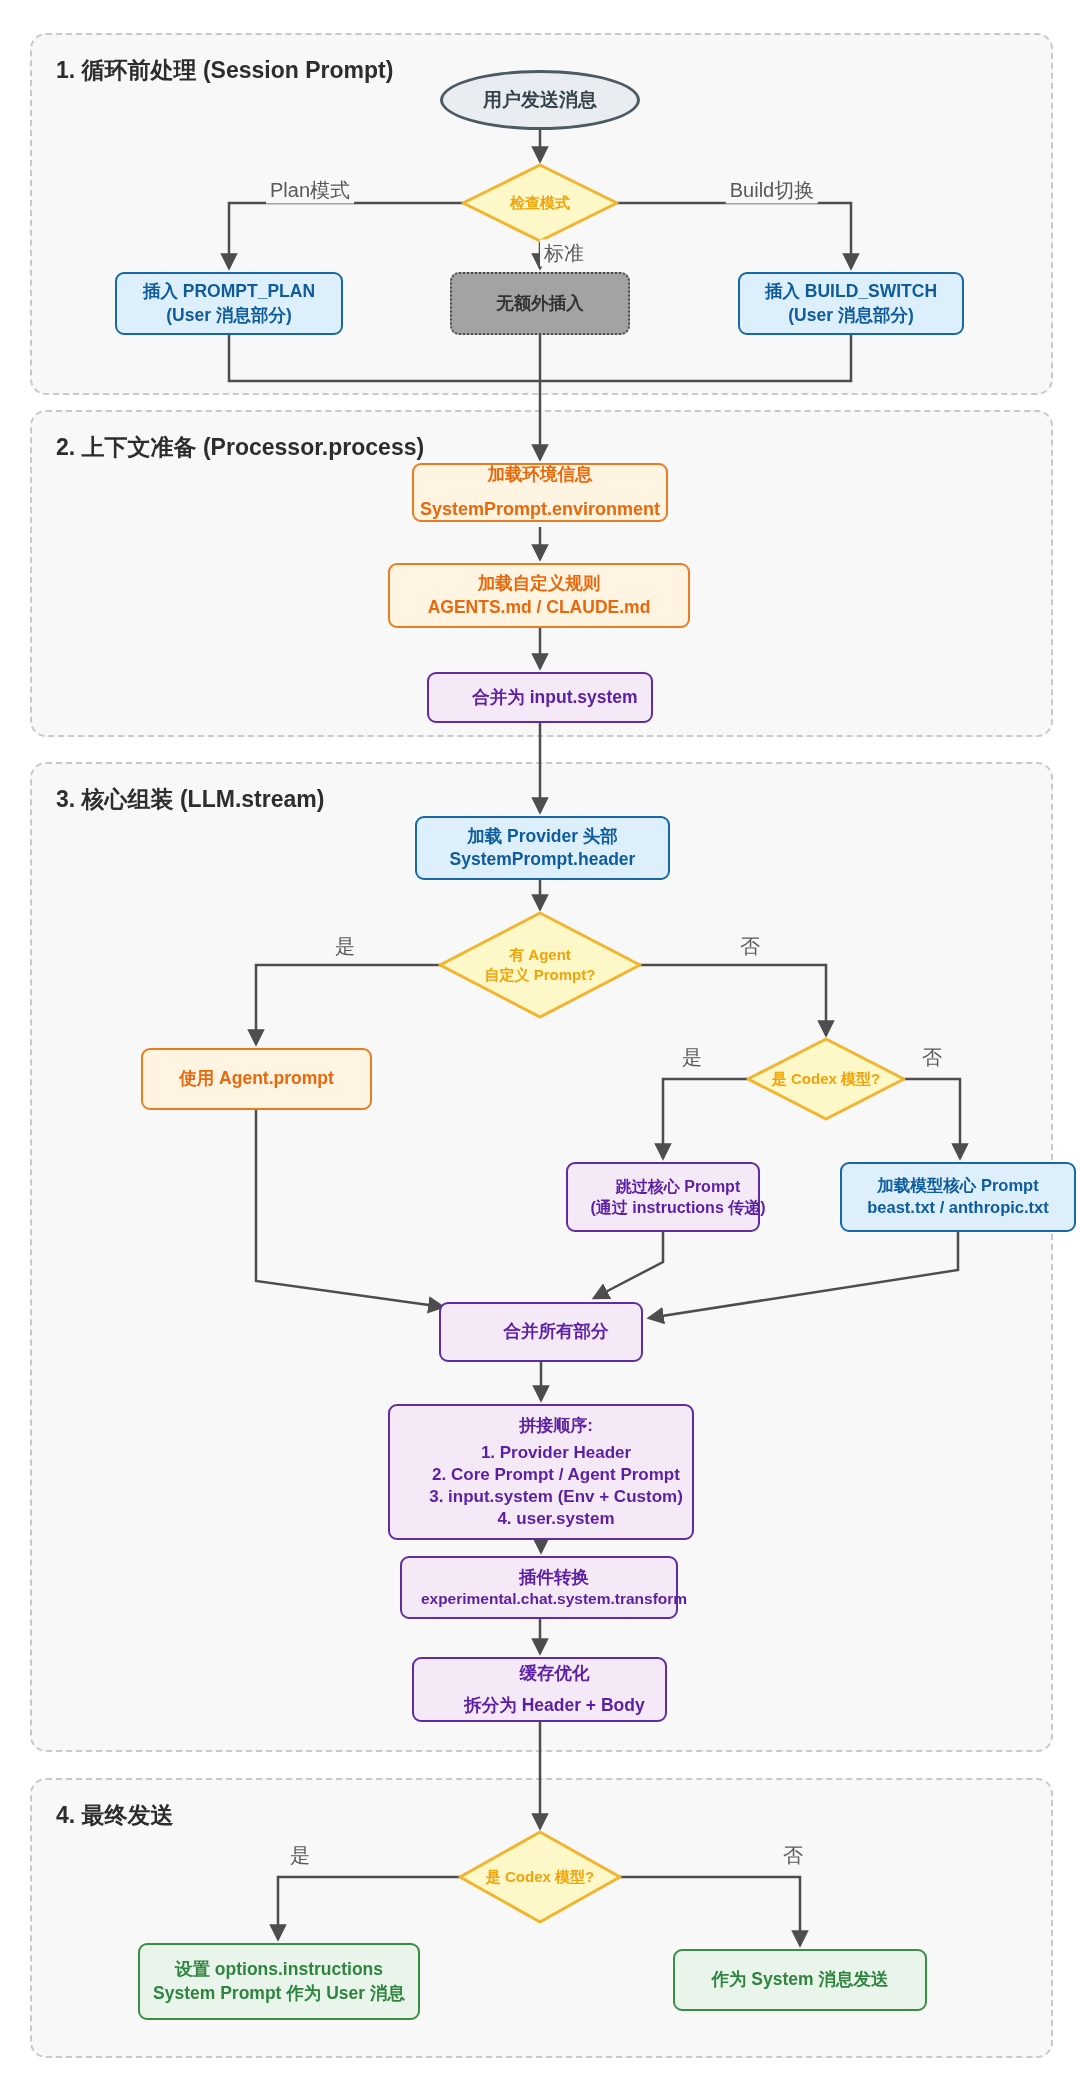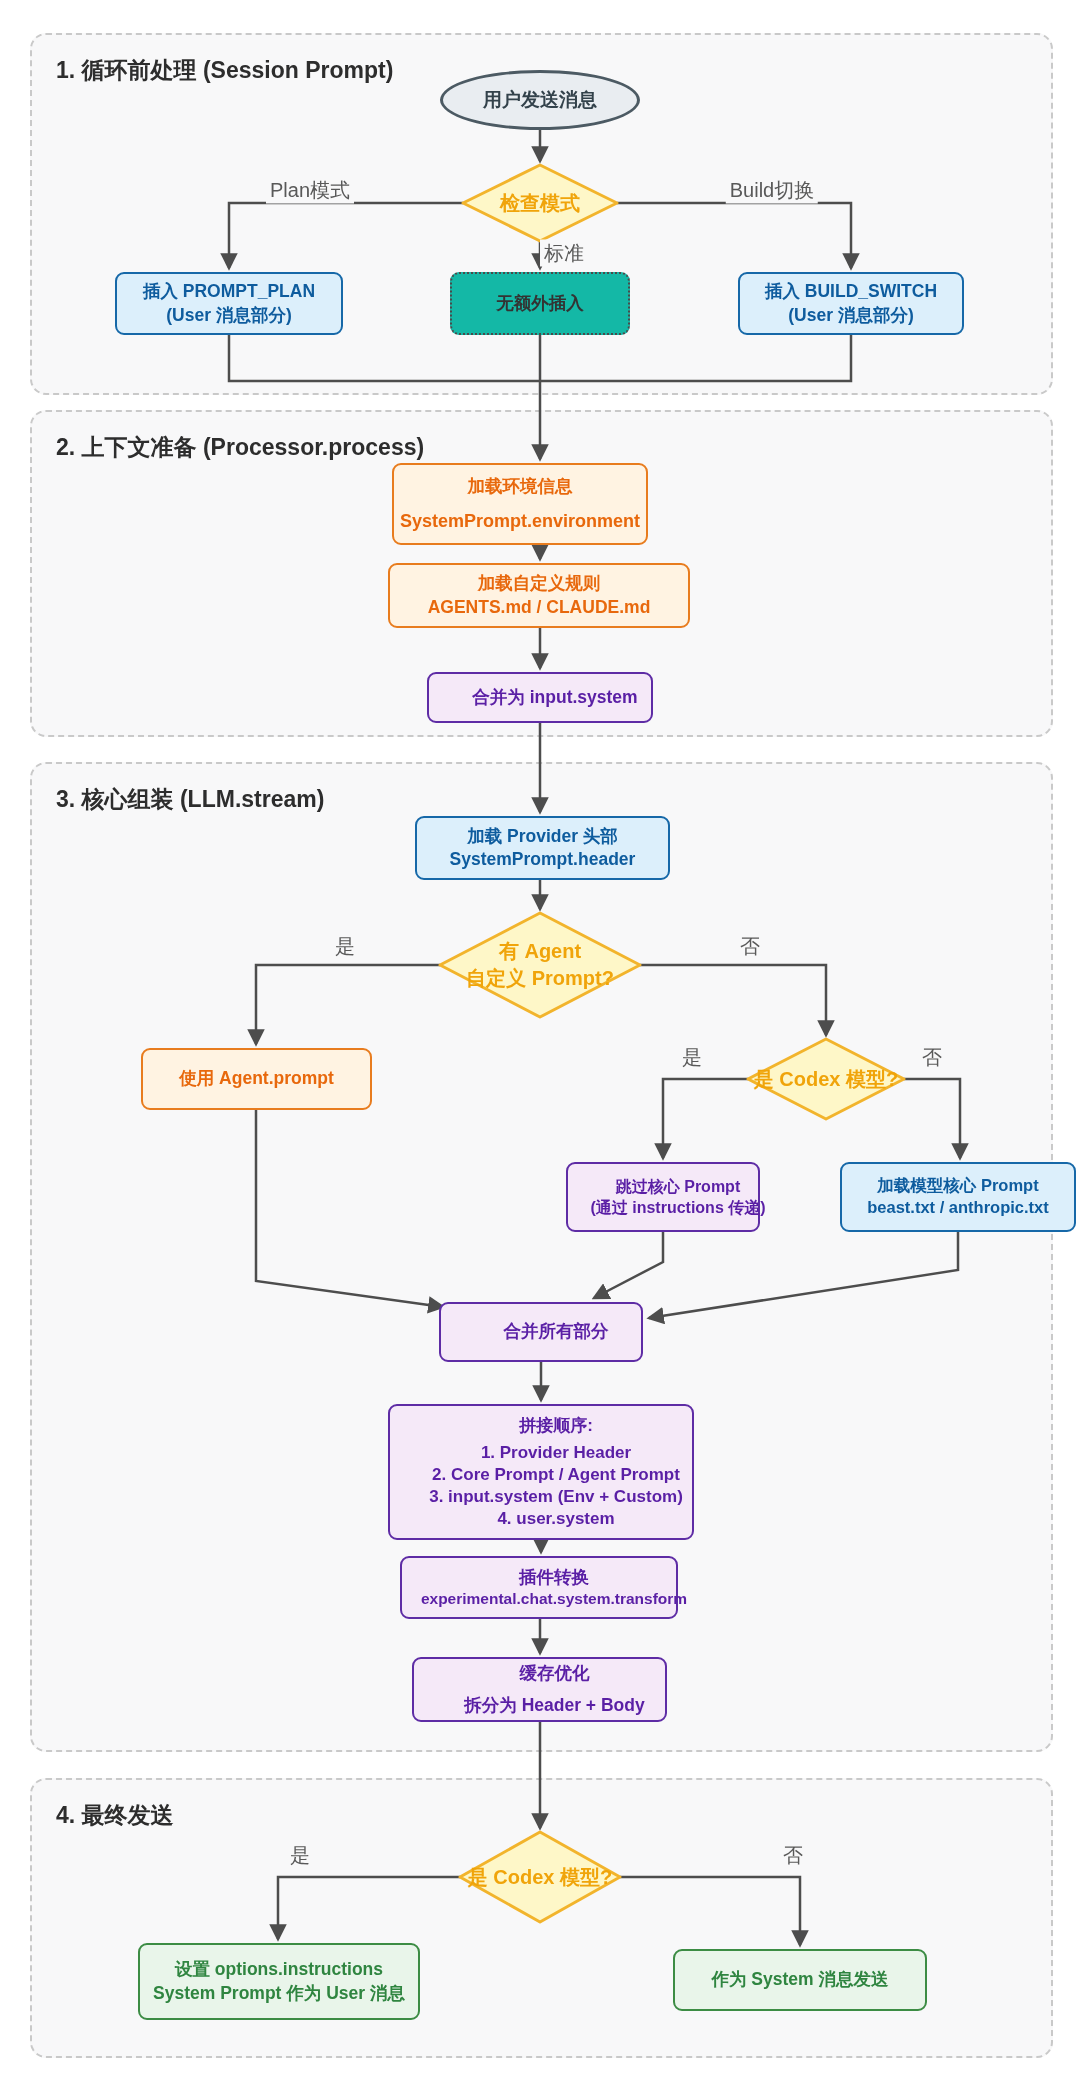--- a/index.html
+++ b/index.html
@@ -10,27 +10,27 @@
   .section-title{position:absolute;left:24px;top:20px;font-size:23px;font-weight:bold;color:#2d2d2d;white-space:nowrap;}
 
   #connector-layer{position:absolute;left:0;top:0;width:1080px;height:2096px;}
 
   .node{position:absolute;box-sizing:border-box;display:flex;flex-direction:column;align-items:center;justify-content:center;
         border-radius:9px;border:2.5px solid;font-weight:bold;text-align:center;line-height:1.32;font-size:17.5px;white-space:nowrap;}
   .node.blue{background:#dceffb;border-color:#1668a8;color:#0e5c9e;}
   .node.orange{background:#fff3e2;border-color:#e87c1e;color:#e8680c;}
   .node.purple{background:#f5e9f8;border-color:#5e2ca5;color:#5a1fa5;padding-left:30px;}
   .node.green{background:#e9f5ea;border-color:#3c8c44;color:#2f8540;}
-  .node.dotted{background:#14b8a6;border:2.5px dotted #4a4a4a;color:#333333;}
+  .node.dotted{background:#a3a3a3;border:2.5px dotted #4a4a4a;color:#333333;}
 
   .ellipse{position:absolute;box-sizing:border-box;border-radius:50%;background:#e9edf1;border:3px solid #4c5a63;
            display:flex;align-items:center;justify-content:center;font-size:19px;font-weight:bold;color:#33424b;}
 
   .diamond-label{position:absolute;transform:translate(-50%,-50%);text-align:center;font-weight:bold;color:#f0a40a;
-                 font-size:20px;line-height:1.35;white-space:nowrap;}
+                 font-size:15px;line-height:1.35;white-space:nowrap;}
 
   .edge-label{position:absolute;transform:translate(-50%,-50%);font-size:20px;color:#595959;background:#f8f8f9;
               padding:0 4px;white-space:nowrap;}
 
   .sub{font-size:18px;}
   .list-line{font-size:17px;line-height:22px;}
   .big-title{font-size:17px;line-height:24px;margin-bottom:4px;}
 </style>
 </head>
 <body>
@@ -122,21 +122,21 @@
     <div>(User 消息部分)</div>
   </div>
   <div class="node dotted" style="left:450px;top:272px;width:180px;height:63px;">
     <div>无额外插入</div>
   </div>
   <div class="node blue" style="left:738px;top:272px;width:226px;height:63px;">
     <div>插入 BUILD_SWITCH</div>
     <div>(User 消息部分)</div>
   </div>
 
-  <div class="node orange" style="left:392px;top:463px;width:256px;height:82px;gap:12px;">
+  <div class="node orange" style="left:412px;top:463px;width:256px;height:59px;gap:12px;">
     <div>加载环境信息</div>
     <div class="sub">SystemPrompt.environment</div>
   </div>
   <div class="node orange" style="left:388px;top:563px;width:302px;height:65px;align-items:center;">
     <div>加载自定义规则</div>
     <div>AGENTS.md / CLAUDE.md</div>
   </div>
   <div class="node purple" style="left:427px;top:672px;width:226px;height:51px;">
     <div>合并为 input.system</div>
   </div>

